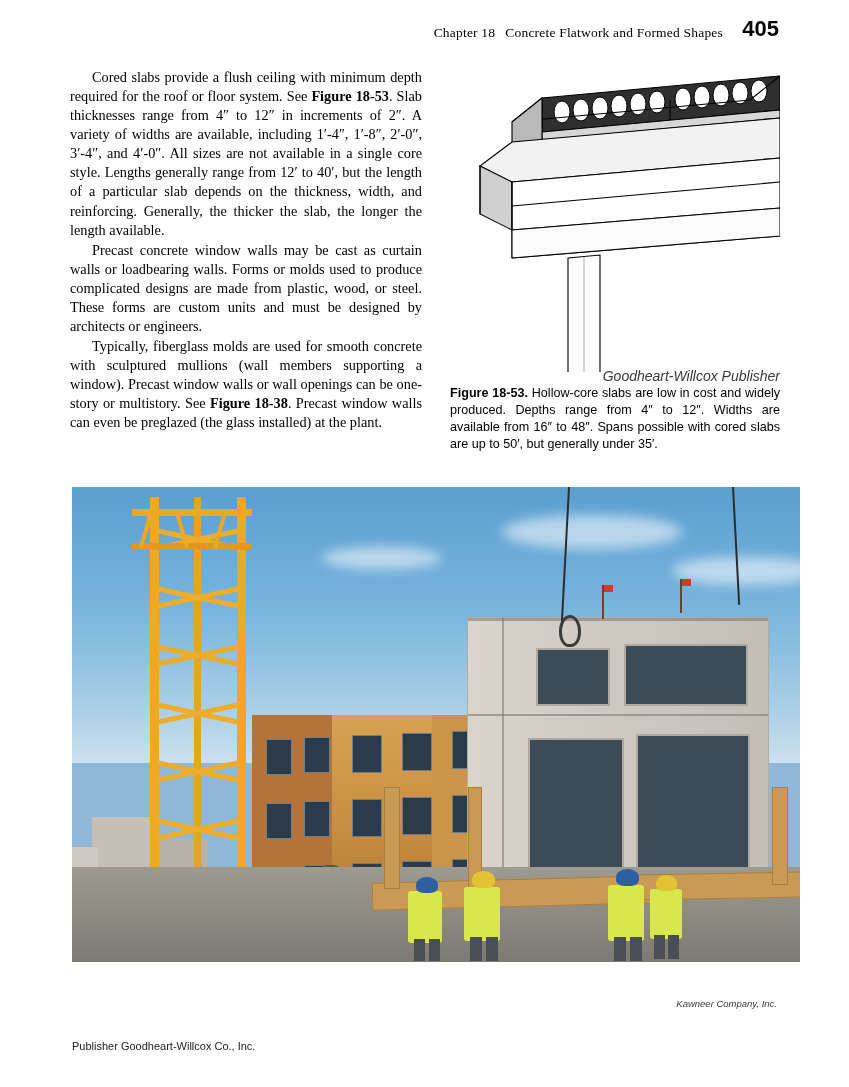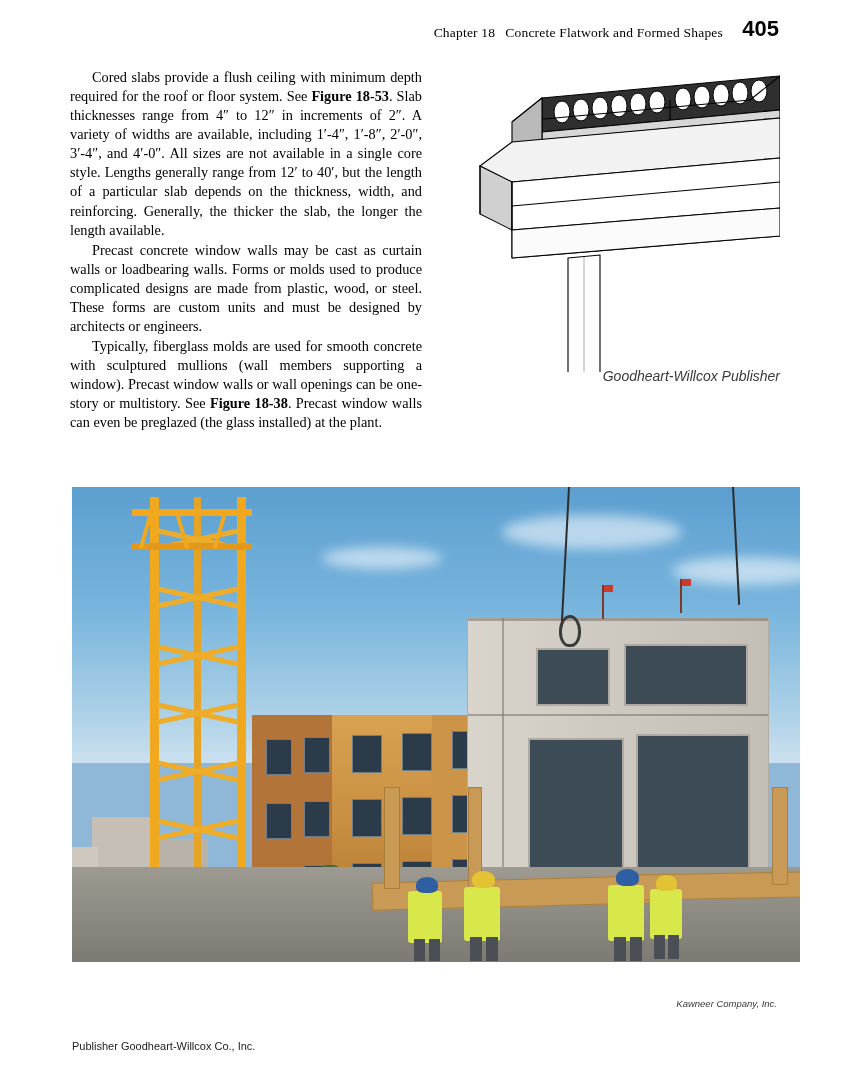--- a/index.html
+++ b/index.html
@@ -337,20 +337,23 @@
           <polygon points="62,168 330,146 330,174 62,196" fill="#fbfbfb" stroke="#000"></polygon>
 
           <polygon points="118,196 150,193 150,352 118,355" fill="#fdfdfd" stroke="#000"></polygon>
           <line x1="134" y1="195" x2="134" y2="353" stroke="#9a9a9a" stroke-width="0.8"></line>
 
           <line x1="95" y1="358" x2="330" y2="338"></line>
         </g>
       </svg>
     </div>
     <div class="credit-top">Goodheart-Willcox Publisher</div>
+    <div class="fig-caption-top">
+      <span class="fig-num">Figure 18-53.</span><span> Hollow-core slabs are low in cost and widely produced. Depths range from 4″ to 12″. Widths are available from 16″ to 48″. Spans possible with cored slabs are up to 50′, but generally under 35′.</span>
+    </div>
   </div>
 
   <div class="photo-wrap">
     <div class="photo">
       <div class="sky"></div>
       <div class="cloud" style="left:430px; top:28px; width:180px; height:34px;"></div>
       <div class="cloud" style="left:600px; top:70px; width:150px; height:28px;"></div>
       <div class="cloud" style="left:250px; top:60px; width:120px; height:22px;"></div>
 
       <div class="bg-building" style="left:20px; top:330px; width:60px; height:120px; background:#c6bfb6;"></div>

